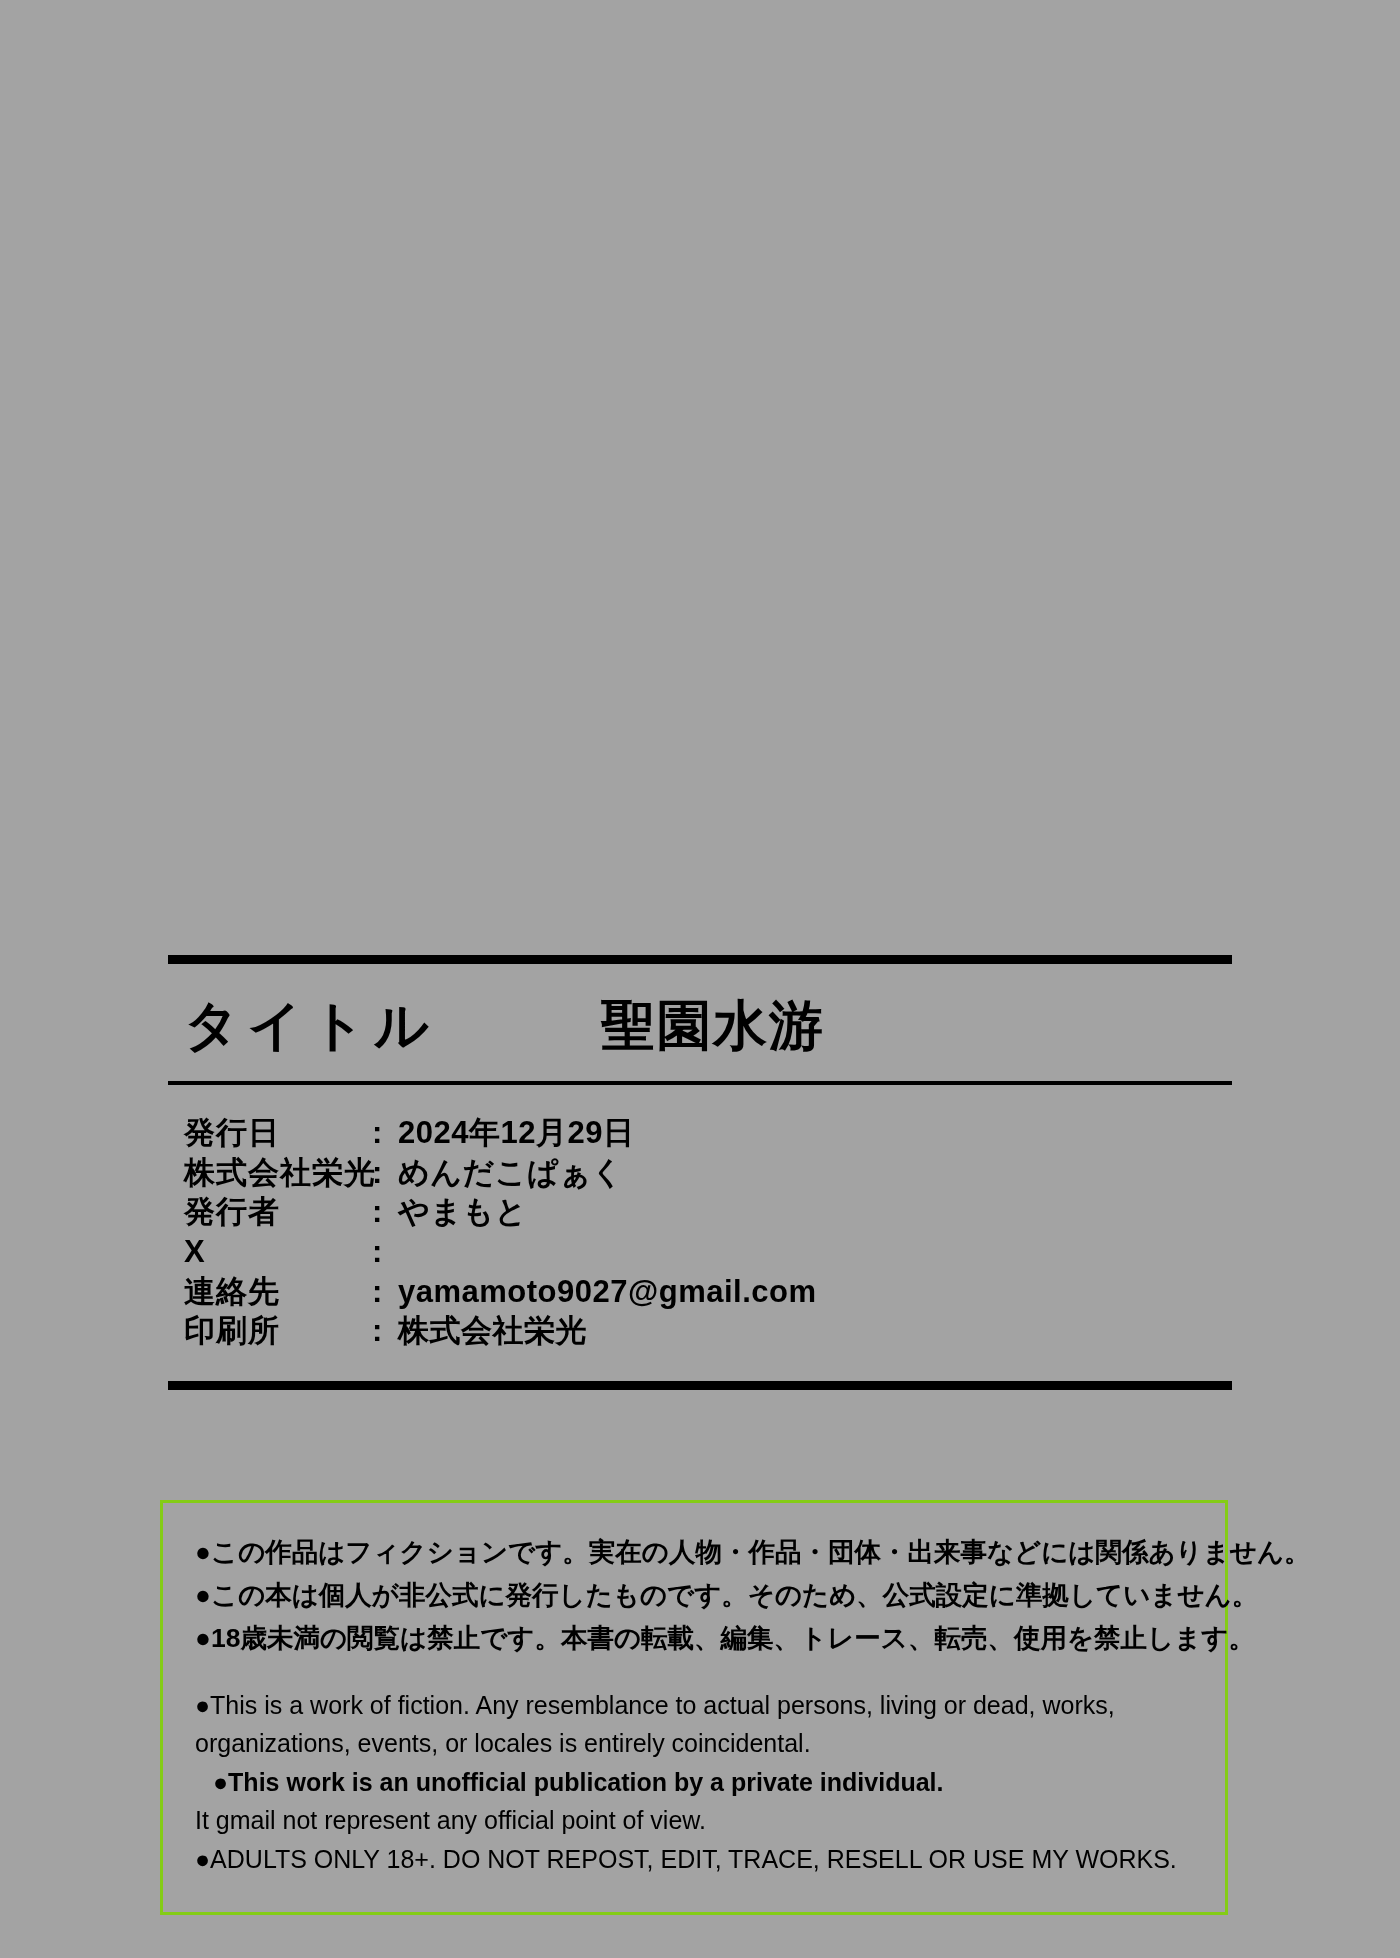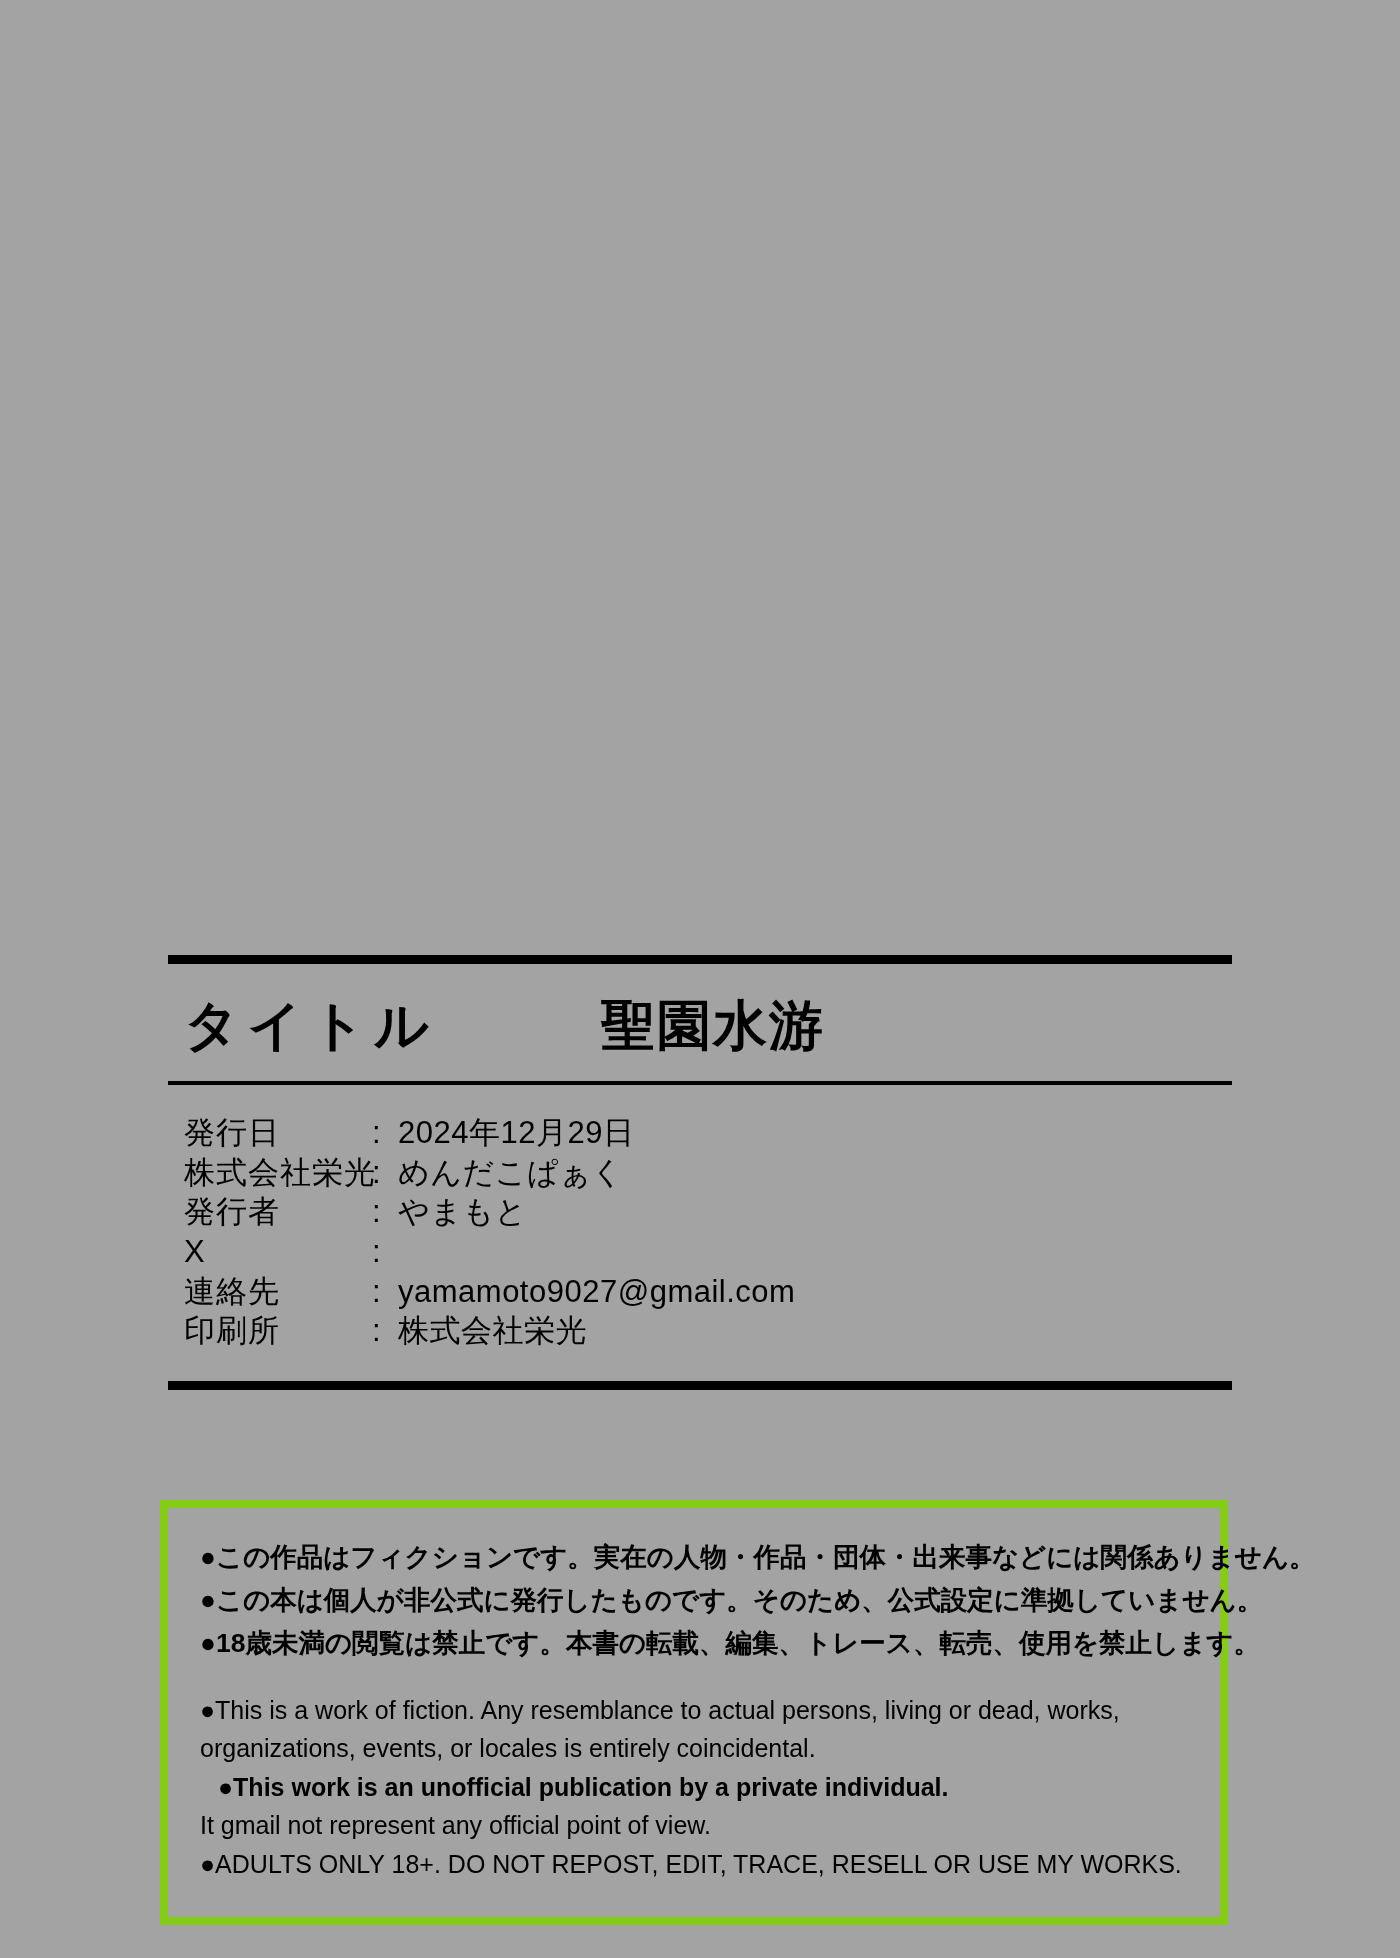--- a/index.html
+++ b/index.html
@@ -61,21 +61,21 @@
     font-family: Liberation Mono, monospace;
   }
 
   .meta {
     padding: 28px 0 30px 16px;
   }
   .meta-row {
     display: flex;
     align-items: baseline;
     font-size: 31px;
-    font-weight: 400;
+    font-weight: 700;
     line-height: 1.28;
     white-space: nowrap;
   }
   .meta-key {
     width: 188px;
     flex: 0 0 188px;
     letter-spacing: 1px;
   }
   .meta-sep {
     width: 26px;
@@ -84,21 +84,21 @@
   .meta-val {
     letter-spacing: 0.5px;
   }
 
   
   .notice {
     position: absolute;
     left: 160px;
     top: 1500px;
     width: 1068px;
-    border: 8px solid #84cc16;
+    border: 3px solid #84cc16;
     box-sizing: border-box;
     padding: 28px 30px 34px 32px;
   }
   .notice-jp {
     font-size: 26.5px;
     font-weight: 700;
     line-height: 1.62;
     letter-spacing: 0px;
     white-space: nowrap;
   }

